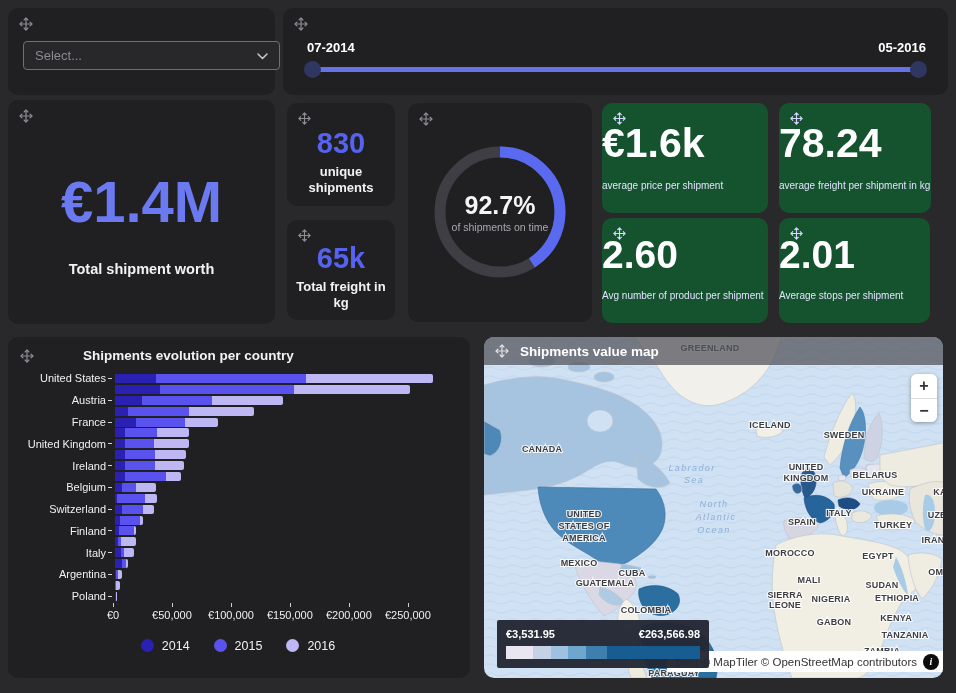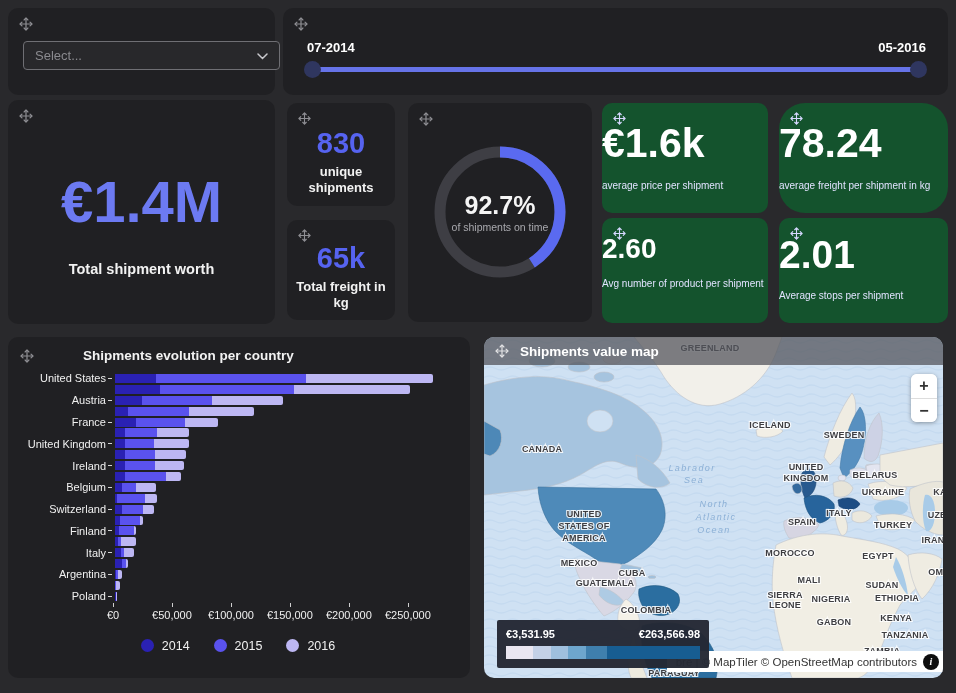--- a/index.html
+++ b/index.html
@@ -158,43 +158,43 @@
     <span class="drag light">
         <svg viewBox="0 0 16 16" width="13" height="13" fill="none" stroke="currentColor" stroke-width="1.4" stroke-linecap="round" stroke-linejoin="round">
           <path d="M8 1.5v13M1.5 8h13"></path>
           <path d="M5.8 3.4 8 1.2l2.2 2.2M5.8 12.6 8 14.8l2.2-2.2M3.4 5.8 1.2 8l2.2 2.2M12.6 5.8 14.8 8l-2.2 2.2"></path>
         </svg>
       </span>
     <div class="blue-num">€1.6k</div>
     <div class="blue-cap">average price per shipment</div>
   </div>
 
-  <div class="card kpi-blue" style="left:779px;top:103px;width:169px;height:110px;border-radius:26px;">
+  <div class="card kpi-blue" style="left:779px;top:103px;width:152px;height:110px;">
     <span class="drag light">
         <svg viewBox="0 0 16 16" width="13" height="13" fill="none" stroke="currentColor" stroke-width="1.4" stroke-linecap="round" stroke-linejoin="round">
           <path d="M8 1.5v13M1.5 8h13"></path>
           <path d="M5.8 3.4 8 1.2l2.2 2.2M5.8 12.6 8 14.8l2.2-2.2M3.4 5.8 1.2 8l2.2 2.2M12.6 5.8 14.8 8l-2.2 2.2"></path>
         </svg>
       </span>
     <div class="blue-num">78.24</div>
     <div class="blue-cap">average freight per shipment in kg</div>
   </div>
 
   <div class="card kpi-blue" style="left:602px;top:218px;width:166px;height:105px;">
     <span class="drag light">
         <svg viewBox="0 0 16 16" width="13" height="13" fill="none" stroke="currentColor" stroke-width="1.4" stroke-linecap="round" stroke-linejoin="round">
           <path d="M8 1.5v13M1.5 8h13"></path>
           <path d="M5.8 3.4 8 1.2l2.2 2.2M5.8 12.6 8 14.8l2.2-2.2M3.4 5.8 1.2 8l2.2 2.2M12.6 5.8 14.8 8l-2.2 2.2"></path>
         </svg>
       </span>
-    <div class="blue-num" style="font-size:28px;margin-top:15px;">2.60</div>
+    <div class="blue-num" style="font-size:39px;margin-top:15px;">2.60</div>
     <div class="blue-cap">Avg number of product per shipment</div>
   </div>
 
-  <div class="card kpi-blue" style="left:779px;top:218px;width:169px;height:105px;">
+  <div class="card kpi-blue" style="left:779px;top:218px;width:151px;height:105px;">
     <span class="drag light">
         <svg viewBox="0 0 16 16" width="13" height="13" fill="none" stroke="currentColor" stroke-width="1.4" stroke-linecap="round" stroke-linejoin="round">
           <path d="M8 1.5v13M1.5 8h13"></path>
           <path d="M5.8 3.4 8 1.2l2.2 2.2M5.8 12.6 8 14.8l2.2-2.2M3.4 5.8 1.2 8l2.2 2.2M12.6 5.8 14.8 8l-2.2 2.2"></path>
         </svg>
       </span>
     <div class="blue-num" style="font-size:39px;margin-top:15px;">2.01</div>
     <div class="blue-cap">Average stops per shipment</div>
   </div>
 

